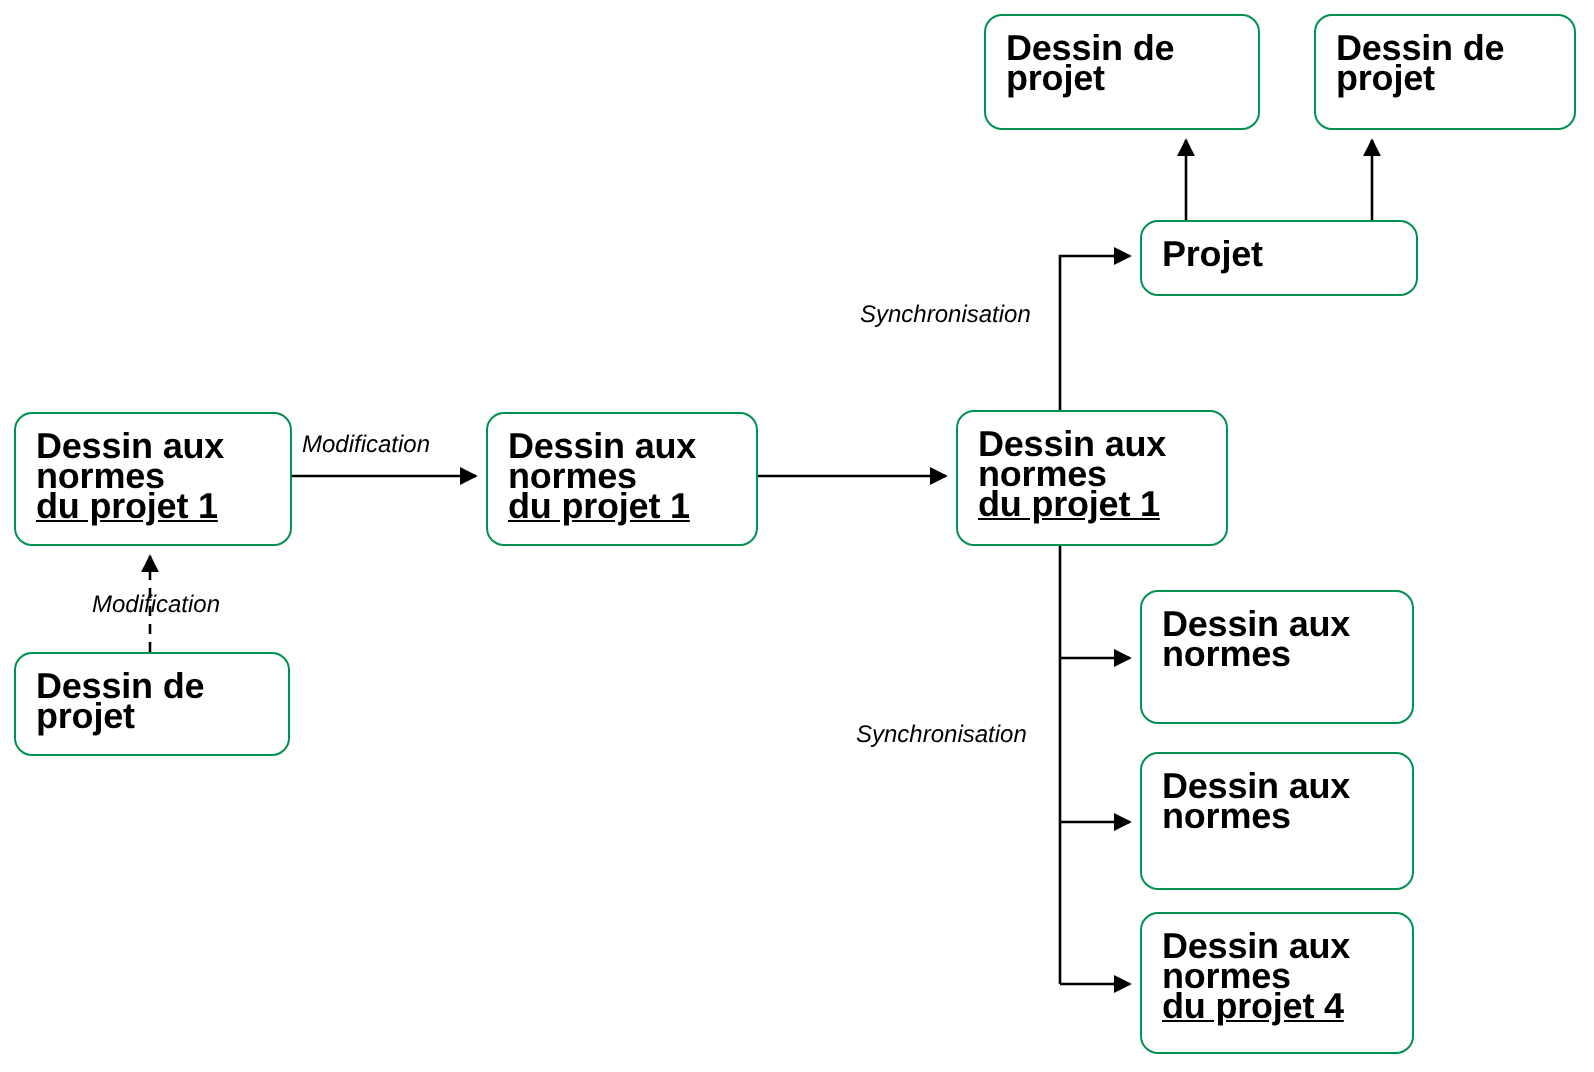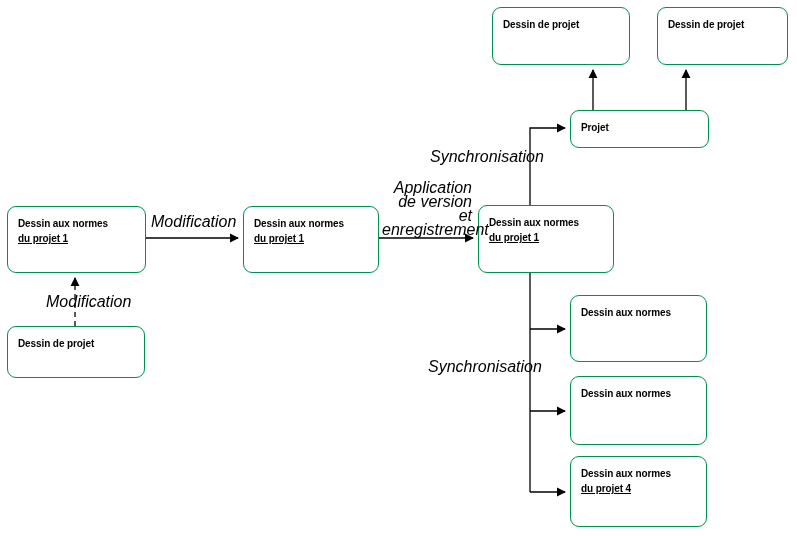--- a/index.html
+++ b/index.html
@@ -28,32 +28,32 @@
     pointer-events: none;
   }
   .node {
     position: absolute;
     box-sizing: border-box;
     border: 1px solid #009150;
     border-radius: 9px;
     background: #ffffff;
     color: #000000;
     font-family: "Liberation Sans", sans-serif;
-    font-size: 10px;
+    font-size: 18px;
     font-weight: bold;
     line-height: 15px;
     padding: 9px 0 0 10px;
     letter-spacing: -0.1px;
   }
   .node .line2 { display: block; text-decoration: underline; }
   .edge-label {
     position: absolute;
     font-family: "Liberation Sans", sans-serif;
     font-style: italic;
-    font-size: 16px;
+    font-size: 12px;
     line-height: 14px;
     color: #000000;
     white-space: pre-line;
     background: transparent;
   }
   .edge-label.right-align { text-align: right; }
 </style>
 </head>
 <body>
 
@@ -125,21 +125,18 @@
 
   <div class="node" style="left:570px; top:456px; width:137px; height:71px;">
     <span>Dessin aux normes</span>
     <span class="line2">du projet 4</span>
   </div>
 
   <div class="edge-label" style="left:151px; top:215px;">Modification</div>
 
   <div class="edge-label" style="left:46px; top:295px;">Modification</div>
 
-  <div class="edge-label right-align" style="left:382px; top:181px; width:90px;">Application
-de version et
-enregistrement</div>
 
   <div class="edge-label" style="left:430px; top:150px;">Synchronisation</div>
 
   <div class="edge-label" style="left:428px; top:360px;">Synchronisation</div>
 
 </div>
 
 </body></html>

